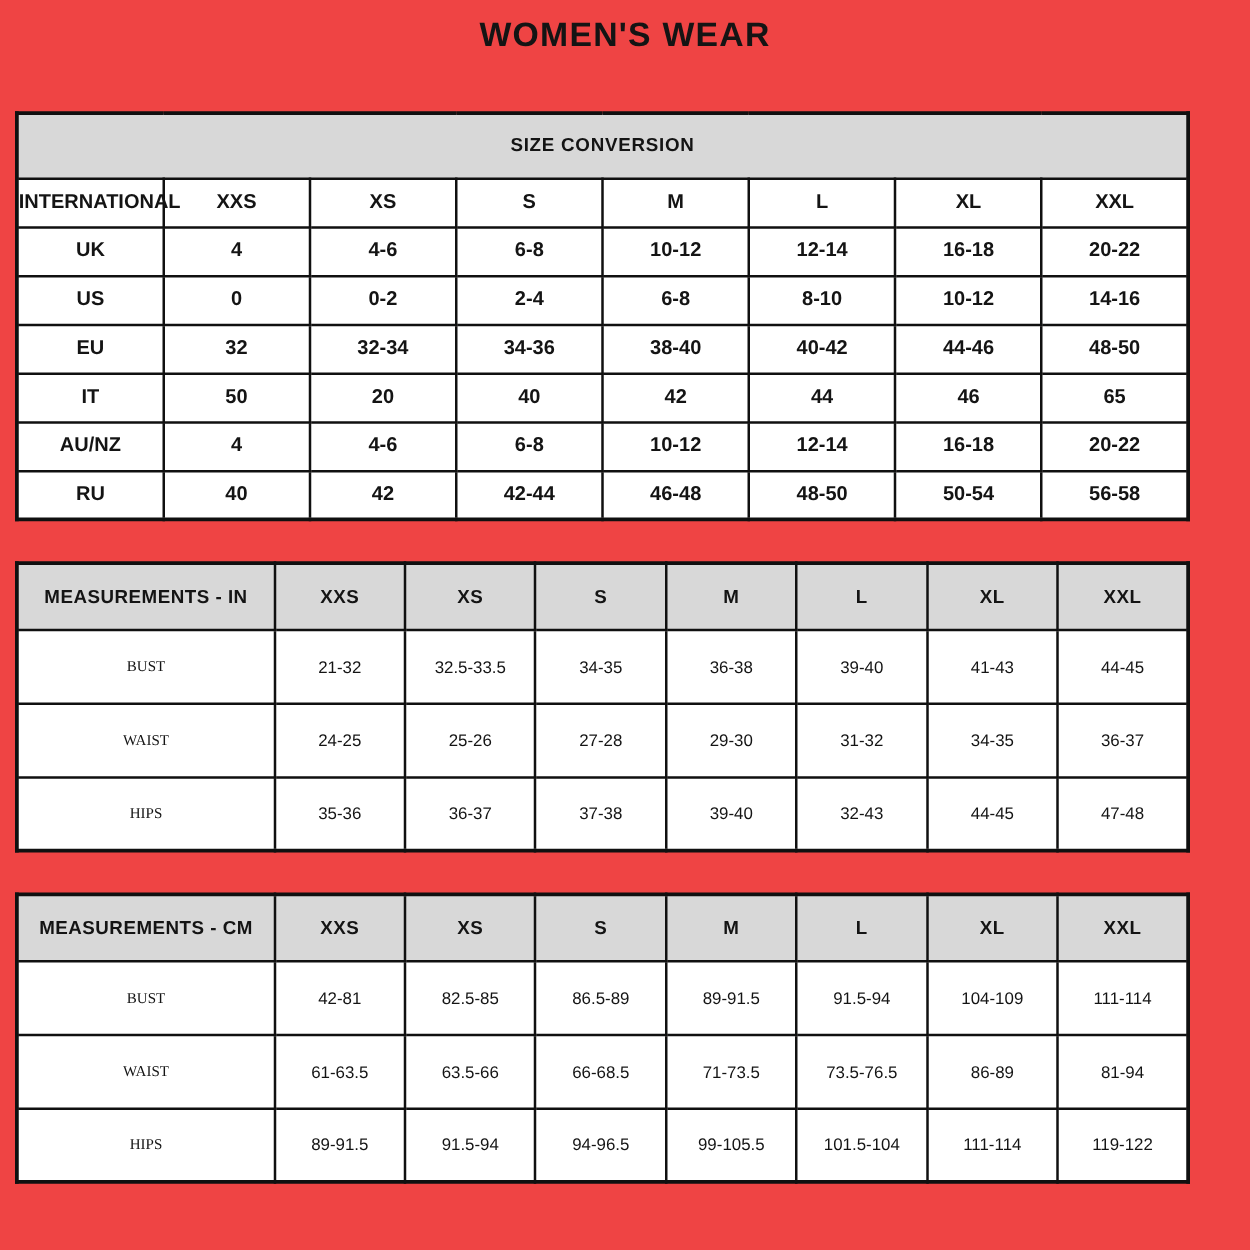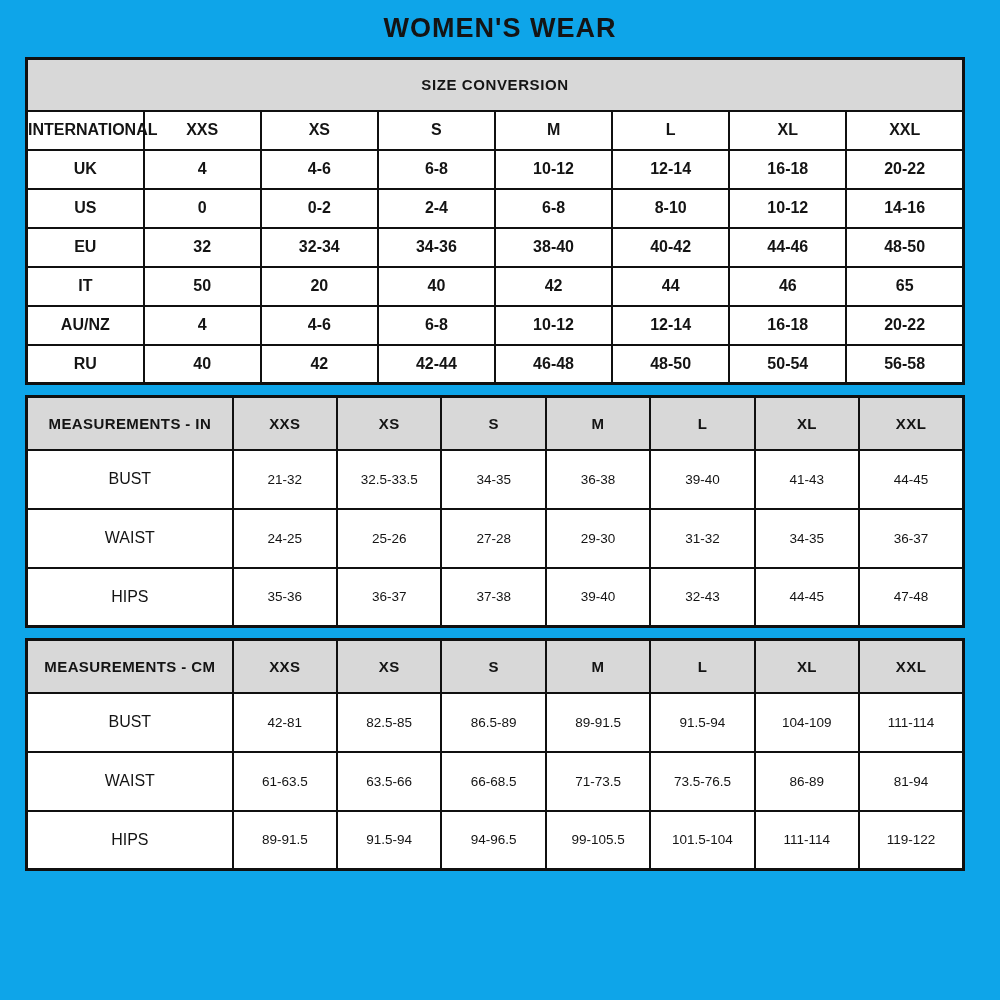--- a/index.html
+++ b/index.html
@@ -5,43 +5,43 @@
   * { margin: 0; padding: 0; box-sizing: border-box; }
   html, body {
     width: 1000px;
     background: #ffffff;
     font-family: "Liberation Sans", sans-serif;
     color: #141414;
   }
   .page {
     width: 1000px;
     height: 1000px;
-    padding: 0 25px;
-    background: #0ea5e9;
+    padding: 0 12px;
+    background: #ef4444;
   }
   .page-title {
     height: 57px;
     display: flex;
     align-items: center;
     justify-content: center;
     font-size: 27px;
     font-weight: bold;
     letter-spacing: 1px;
     color: #141414;
   }
   table {
     width: 940px;
     border-collapse: collapse;
     table-layout: fixed;
     margin-bottom: 10px;
   }
   table, td {
     border: 2px solid #101010;
   }
-  table { border-width: 3px; }
+  table { border-width: 3px; margin-top: 32px; }
   td {
     text-align: center;
     vertical-align: middle;
     background: #ffffff;
   }
   
   .tbl-size .caption-cell {
     height: 52px;
     background: #d8d8d8;
     font-weight: bold;
@@ -53,21 +53,21 @@
   
   .tbl-meas td { height: 59px; font-size: 13.5px; }
   .tbl-meas .head-row td {
     height: 53px;
     background: #d8d8d8;
     font-weight: bold;
     font-size: 15px;
     letter-spacing: 0.4px;
   }
   .tbl-meas .col-label { width: 22%; }
-  .tbl-meas .row-label { font-size: 16px; }
+  .tbl-meas .row-label { font-size: 12px; font-family: Liberation Serif, serif; }
 </style>
 </head>
 <body>
 
 <div class="page">
 
   <div class="page-title">WOMEN'S WEAR</div>
 
   <table class="tbl-size">
     <tbody>

